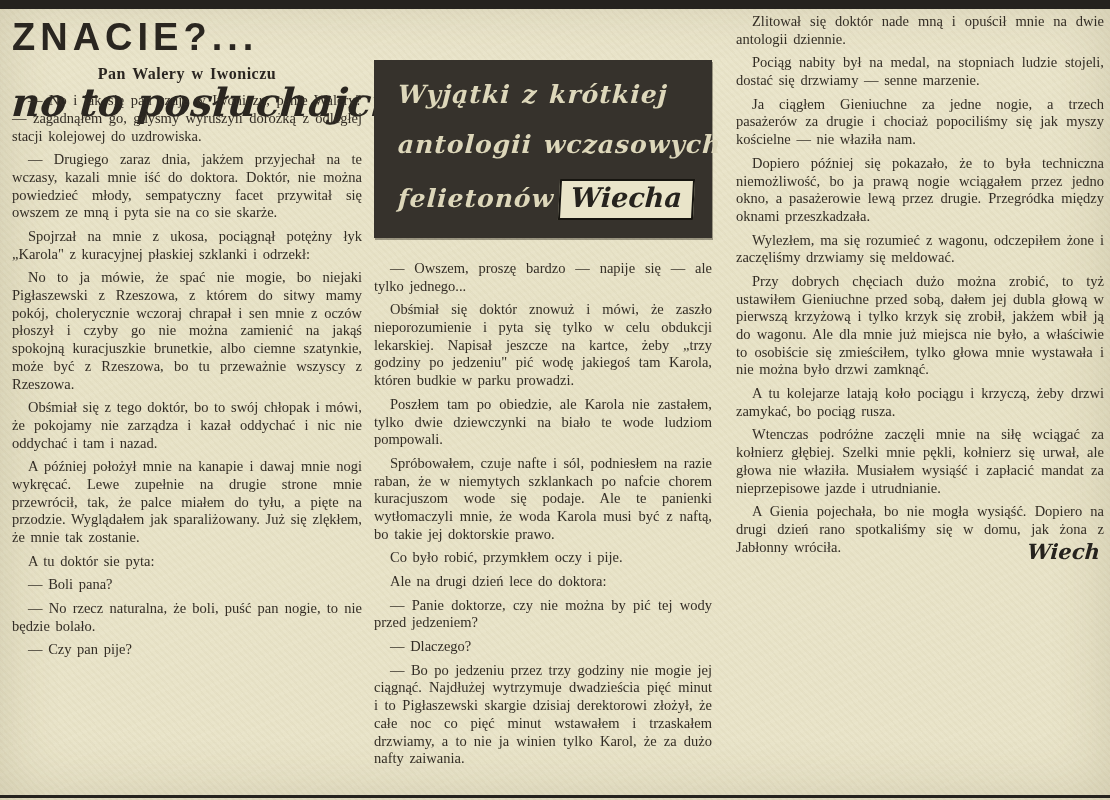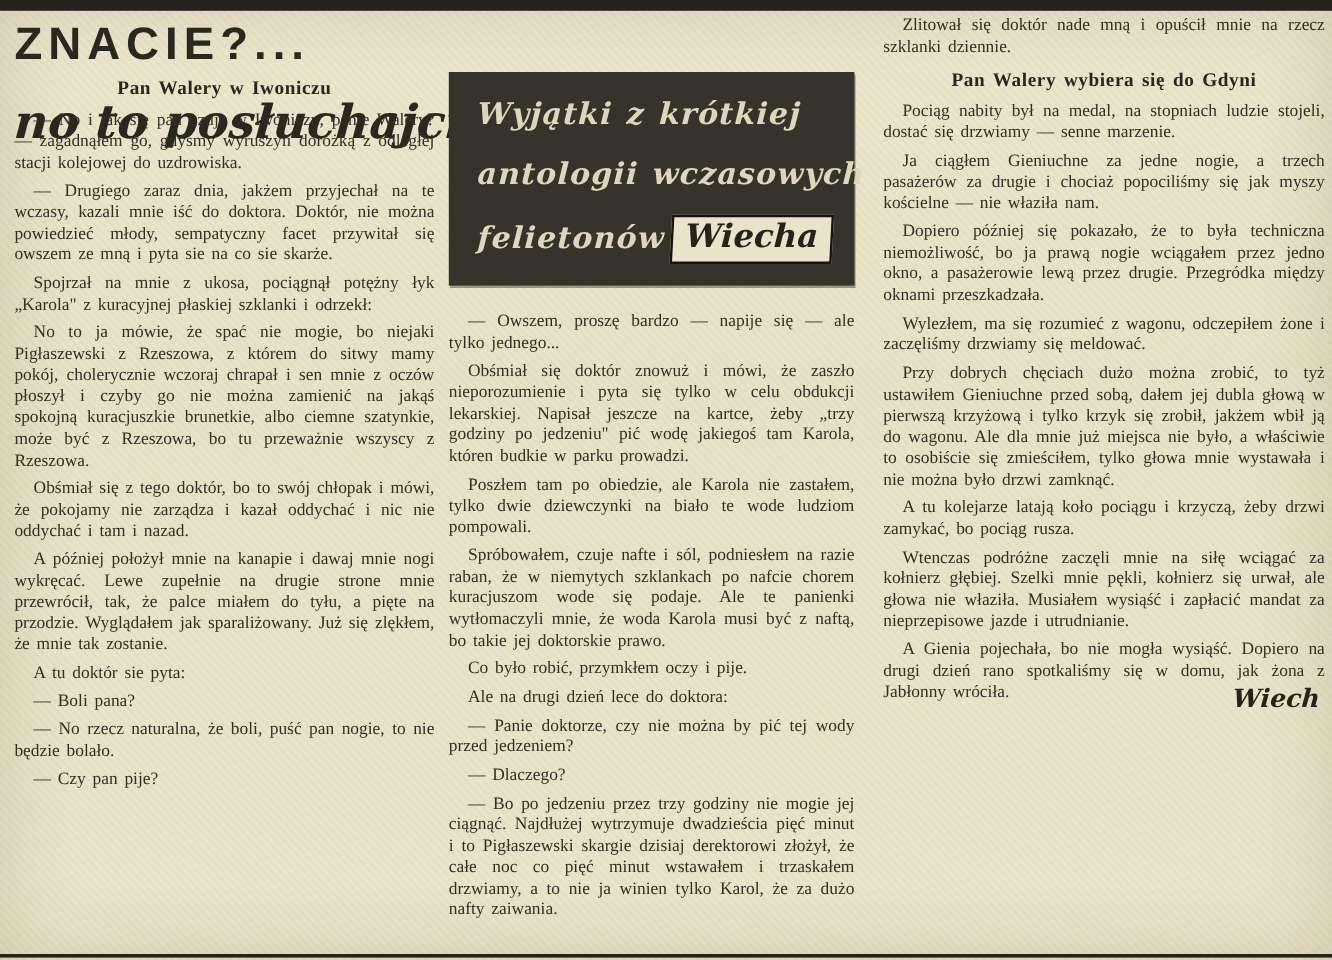--- a/index.html
+++ b/index.html
@@ -115,22 +115,21 @@
         <p>Spróbowałem, czuje nafte i sól, podniesłem na razie raban, że w niemytych szklankach po nafcie chorem kuracjuszom wode się podaje. Ale te panienki wytłomaczyli mnie, że woda Karola musi być z naftą, bo takie jej doktorskie prawo.</p>
         <p>Co było robić, przymkłem oczy i pije.</p>
         <p>Ale na drugi dzień lece do doktora:</p>
         <p>— Panie doktorze, czy nie można by pić tej wody przed jedzeniem?</p>
         <p>— Dlaczego?</p>
         <p>— Bo po jedzeniu przez trzy godziny nie mogie jej ciągnąć. Najdłużej wytrzymuje dwadzieścia pięć minut i to Pigłaszewski skargie dzisiaj derektorowi złożył, że całe noc co pięć minut wstawałem i trzaskałem drzwiamy, a to nie ja winien tylko Karol, że za dużo nafty zaiwania.</p>
       </div>
   </div>
 
   <div class="col col3">
-    <p>Zlitował się doktór nade mną i opuścił mnie na rzecz szklanki dziennie.</p>
-    <div class="col-heading">Pan Walery wybiera się do Gdyni</div>
+    <p>Zlitował się doktór nade mną i opuścił mnie na dwie antologii dziennie.</p>
     <div>
         <p>Pociąg nabity był na medal, na stopniach ludzie stojeli, dostać się drzwiamy — senne marzenie.</p>
         <p>Ja ciągłem Gieniuchne za jedne nogie, a trzech pasażerów za drugie i chociaż popociliśmy się jak myszy kościelne — nie właziła nam.</p>
         <p>Dopiero później się pokazało, że to była techniczna niemożliwość, bo ja prawą nogie wciągałem przez jedno okno, a pasażerowie lewą przez drugie. Przegródka między oknami przeszkadzała.</p>
         <p>Wylezłem, ma się rozumieć z wagonu, odczepiłem żone i zaczęliśmy drzwiamy się meldować.</p>
         <p>Przy dobrych chęciach dużo można zrobić, to tyż ustawiłem Gieniuchne przed sobą, dałem jej dubla głową w pierwszą krzyżową i tylko krzyk się zrobił, jakżem wbił ją do wagonu. Ale dla mnie już miejsca nie było, a właściwie to osobiście się zmieściłem, tylko głowa mnie wystawała i nie można było drzwi zamknąć.</p>
         <p>A tu kolejarze latają koło pociągu i krzyczą, żeby drzwi zamykać, bo pociąg rusza.</p>
         <p>Wtenczas podróżne zaczęli mnie na siłę wciągać za kołnierz głębiej. Szelki mnie pękli, kołnierz się urwał, ale głowa nie właziła. Musiałem wysiąść i zapłacić mandat za nieprzepisowe jazde i utrudnianie.</p>
         <p>A Gienia pojechała, bo nie mogła wysiąść. Dopiero na drugi dzień rano spotkaliśmy się w domu, jak żona z Jabłonny wróciła.</p>
       </div>

